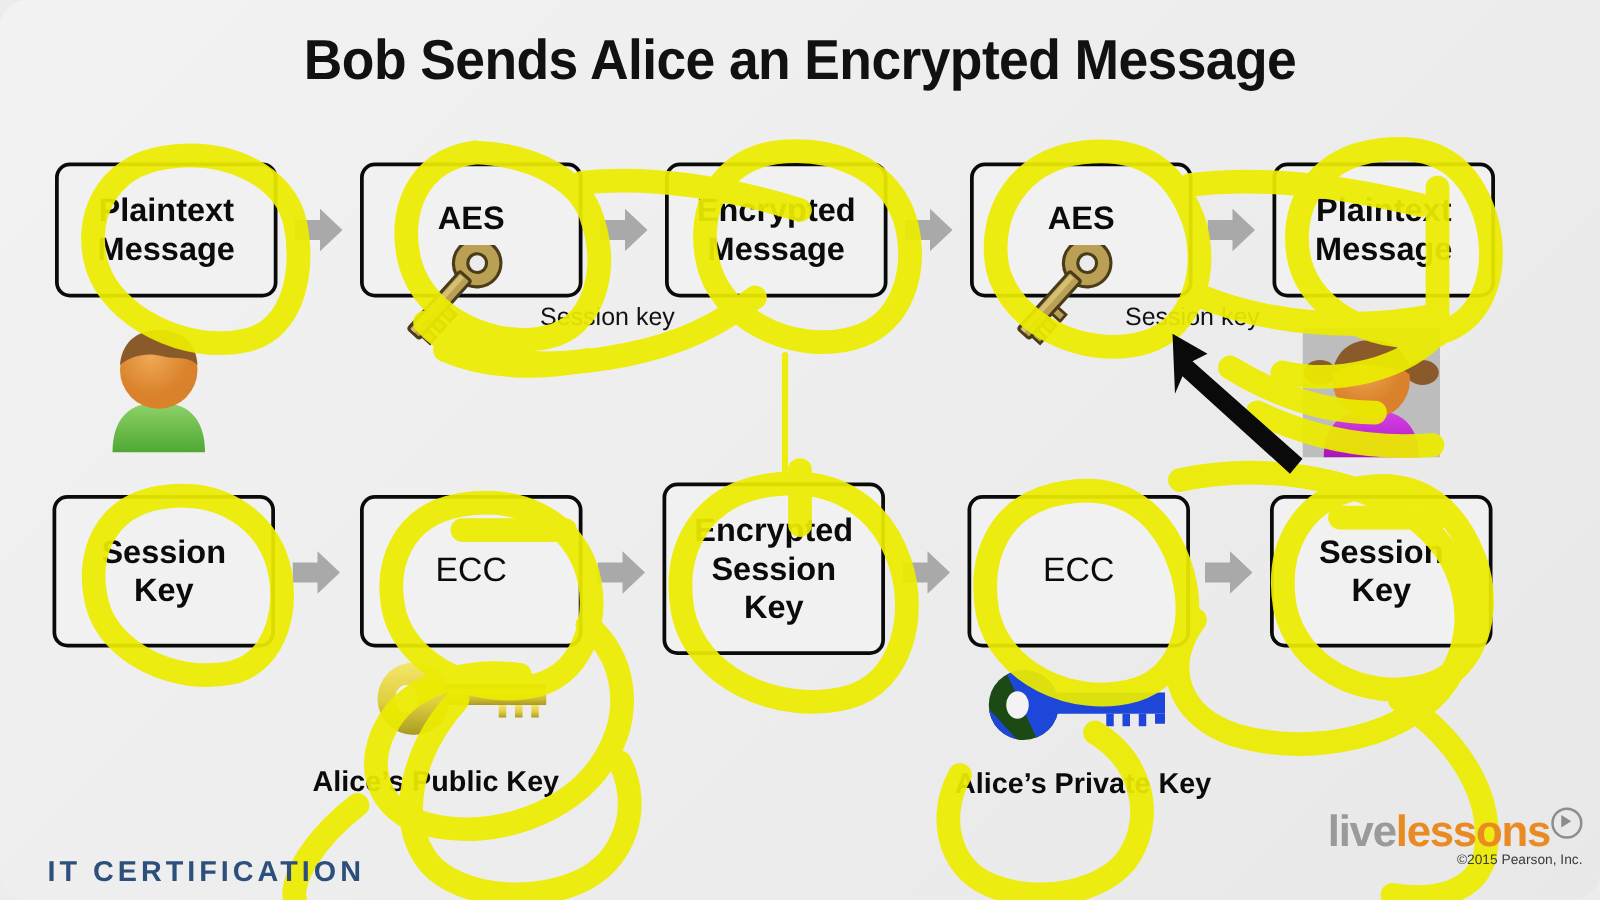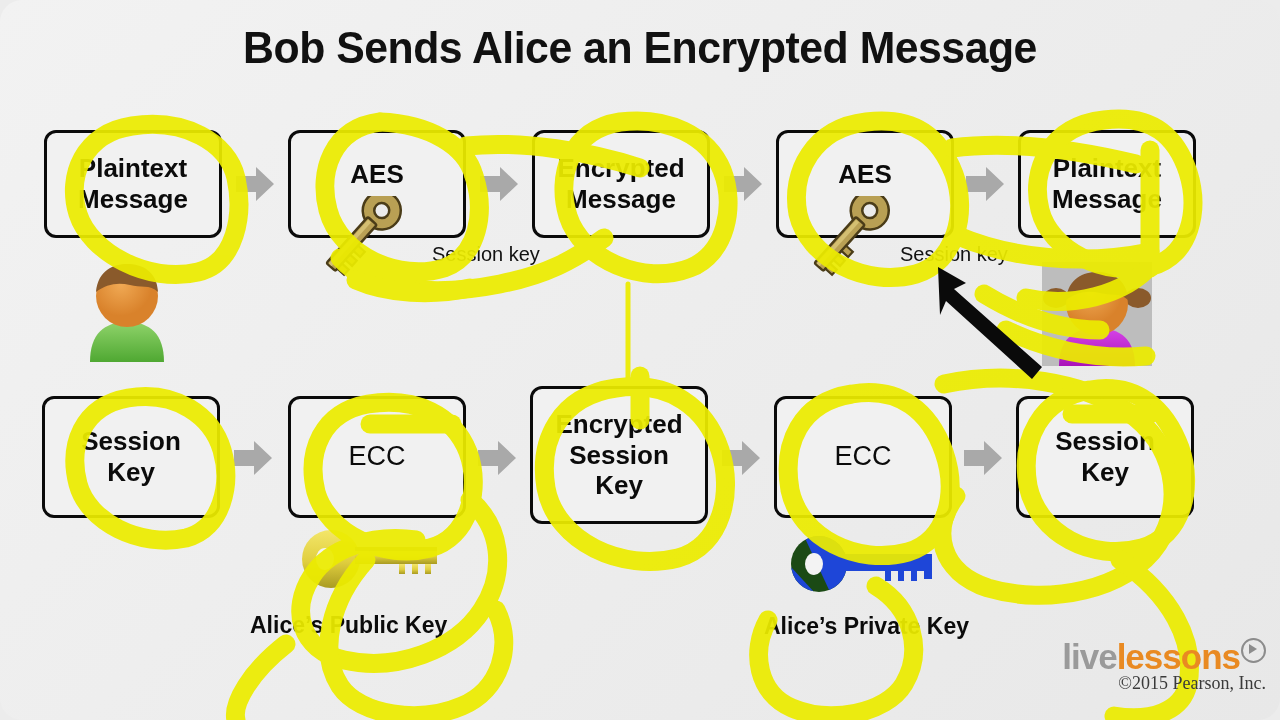--- a/index.html
+++ b/index.html
@@ -82,21 +82,21 @@
   .ll .playmark{
     display:inline-block;vertical-align:6px;margin-left:1px;
     width:21px;height:21px;border:2px solid #8c8c8c;border-radius:50%;
     position:relative;
   }
   .ll .playmark::after{
     content:"";position:absolute;left:6px;top:4px;
     border-left:8px solid #8c8c8c;
     border-top:5px solid transparent;border-bottom:5px solid transparent;
   }
-  .ll .copy{font-size:18px;color:#3a3a3a;margin-top:-4px;font-family:Liberation Serif, serif;}
+  .ll .copy{font-size:11px;color:#3a3a3a;margin-top:-4px;}
 </style>
 </head>
 <body>
 
 <div id="stage">
 
   <div class="title">Bob Sends Alice an Encrypted Message</div>
 
   <div class="box" style="left:44px;top:130px;width:178px;height:108px;font-size:26px;">
     <span class="boxtext" style="white-space:pre-line">Plaintext
@@ -362,20 +362,21 @@
 
   <div class="blackarrow">
     <svg width="130" height="130" viewBox="0 0 130 130">
       <g fill="#0a0a0a">
         <path d="M18 12 L46 28 L34 34 L122 112 L112 124 L26 46 L20 60 Z"></path>
       </g>
     </svg>
   </div>
 
   <div class="pearson">
+    <div>IT CERTIFICATION</div>
   </div>
 
   <div class="ll">
     <div>
       <span class="word w1">live</span><span class="word w2">lessons</span><span class="playmark"></span>
     </div>
     <div class="copy">©2015 Pearson, Inc.</div>
   </div>
 
 </div>

